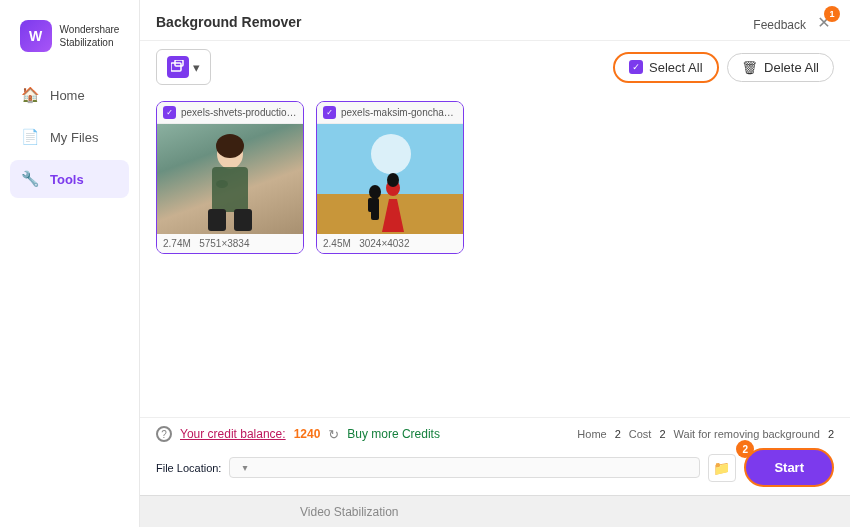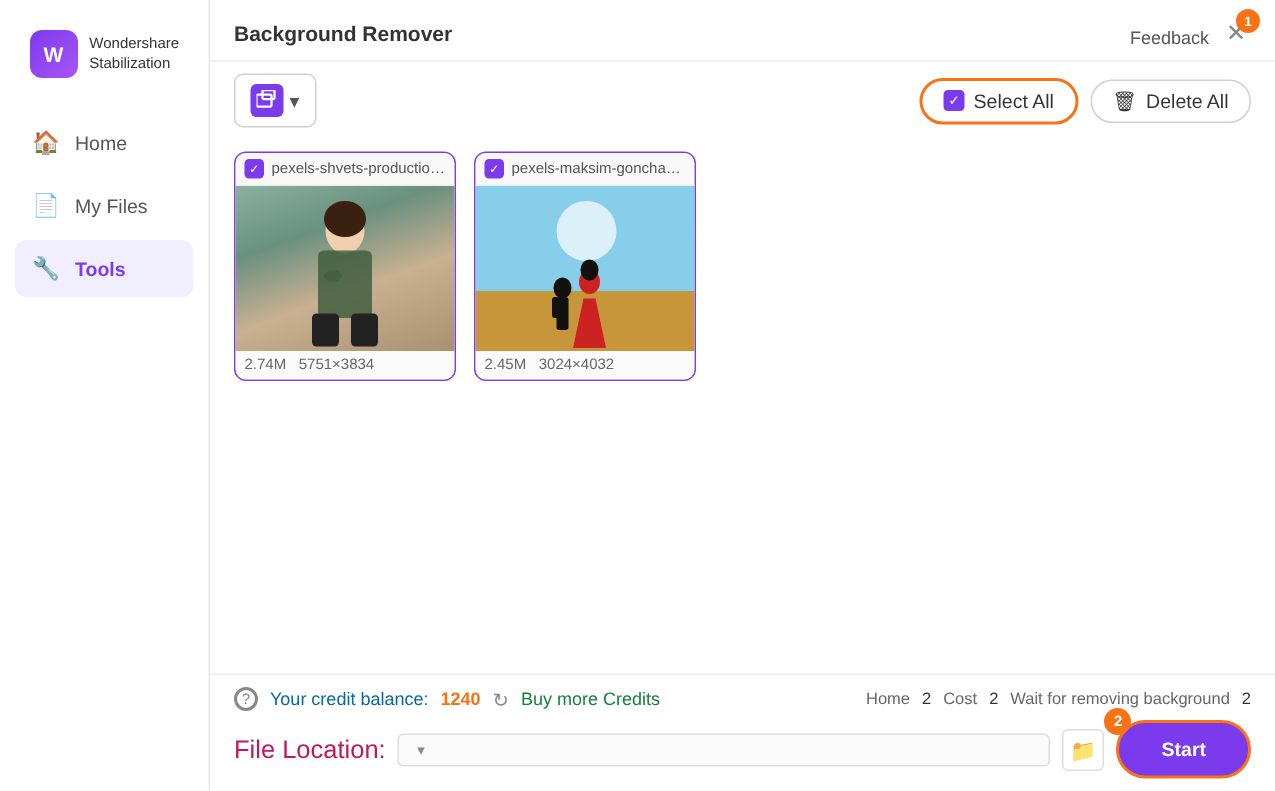--- a/index.html
+++ b/index.html
@@ -299,21 +299,22 @@
       border: 2px solid #888;
       border-radius: 50%;
       display: flex;
       align-items: center;
       justify-content: center;
       font-size: 10px;
       color: #888;
     }
     .credit-text {
       font-size: 12px;
-      color: #0369a1;
+      color: #be185d;
+      text-decoration: underline;
     }
     .credit-amount {
       font-size: 12px;
       color: #f97316;
       font-weight: 600;
     }
     .refresh-icon {
       font-size: 13px;
       color: #888;
     }
@@ -331,22 +332,22 @@
       color: #333;
       font-weight: 500;
     }
     .file-location-row {
       display: flex;
       align-items: center;
       gap: 8px;
       margin-top: 4px;
     }
     .file-label {
-      font-size: 17px;
-      color: #be185d;
+      font-size: 11px;
+      color: #0f172a;
       white-space: nowrap;
     }
     .file-path-box {
       display: flex;
       align-items: center;
       flex: 1;
       border: 1px solid #ddd;
       border-radius: 4px;
       padding: 4px 8px;
       font-size: 11px;
@@ -583,13 +584,16 @@
         <div class="folder-btn">📁</div>
         <div class="start-btn-wrap">
           <div class="badge-2">2</div>
           <button class="start-btn">Start</button>
         </div>
       </div>
     </div>
 
   </div>
 
+  <div class="bottom-stub">
+    <span>Video Stabilization</span>
+  </div>
 </div>
 
 </body></html>

